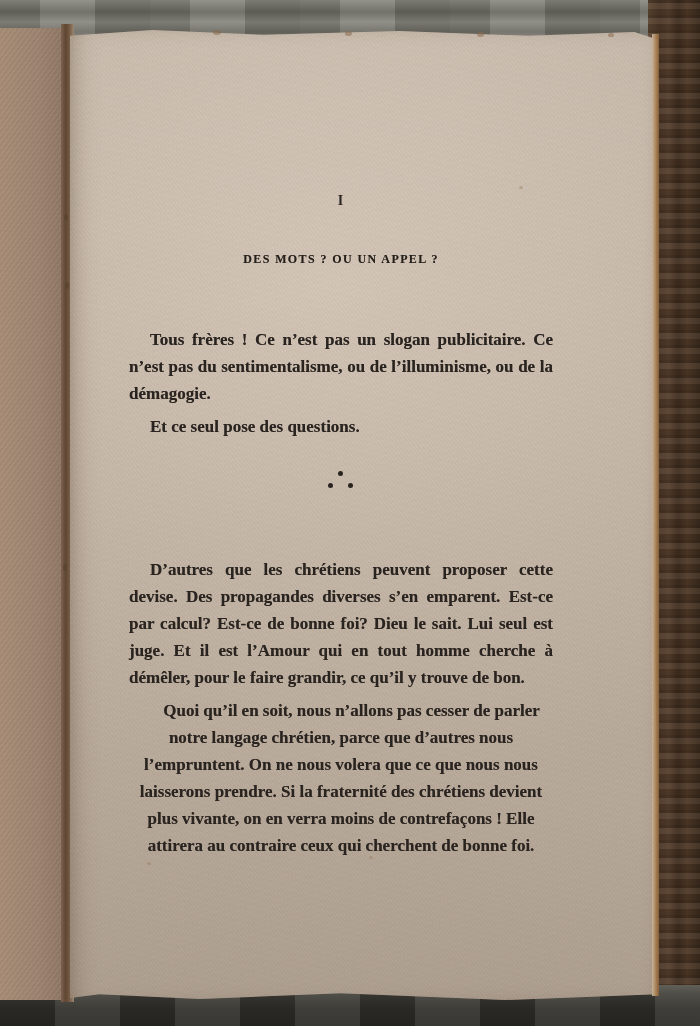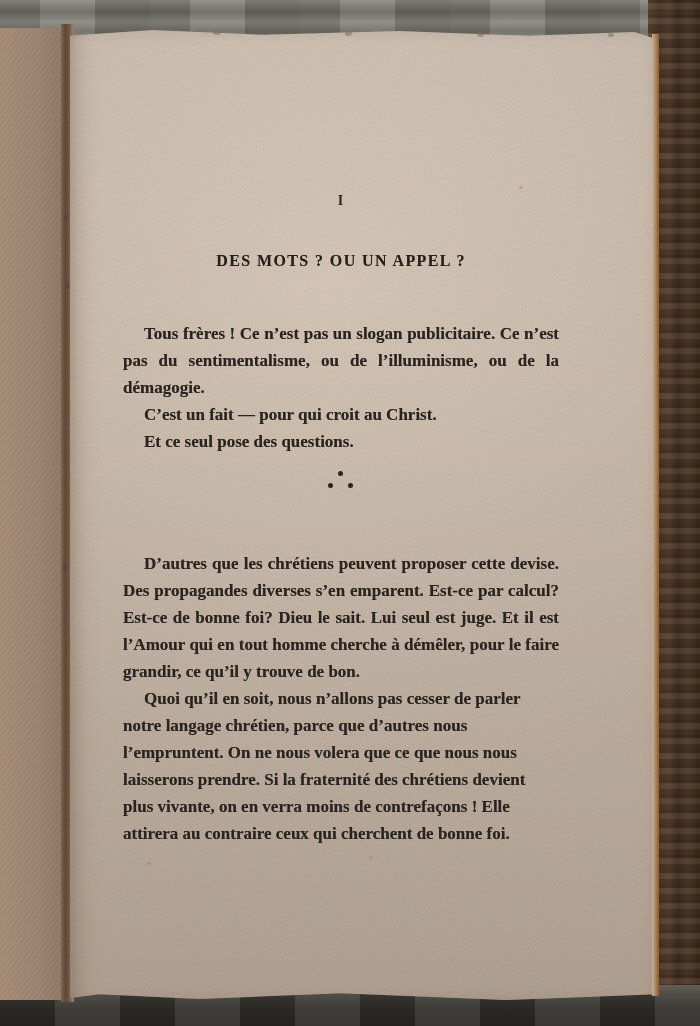--- a/index.html
+++ b/index.html
@@ -178,40 +178,40 @@
     font-size: 14px;
     font-weight: bold;
     letter-spacing: 1px;
     color: #2e2823;
   }
 
   .chapter-title {
     position: absolute;
     top: 252px; left: 0; width: 436px;
     text-align: center;
-    font-size: 16px;
+    font-size: 12px;
     font-weight: bold;
     letter-spacing: 1.4px;
     color: #241f1a;
     text-shadow: 0 0 0.6px rgba(40,32,26,0.45);
   }
 
   .body-text {
     position: absolute;
     top: 320px; left: 0; width: 436px;
     font-size: 17px;
     line-height: 27px;
     text-align: justify;
     text-justify: inter-word;
     font-weight: bold;
     color: #2a2420;
     text-shadow: 0 0 0.55px rgba(38,30,24,0.5);
   }
-  .body-text p { text-indent: 21px; margin: 0; }
-  .body-text p:last-child { text-align: left; }
+  .body-text p { text-indent: 21px; margin: 6px; }
+  .body-text p:last-child { text-align: center; }
 
   .para-group-1 p:nth-child(2),
   .para-group-1 p:nth-child(3) { text-align: left; }
 
   
   .asterism {
     position: absolute;
     top: 466px; left: 0; width: 436px;
     height: 34px;
   }
@@ -257,21 +257,20 @@
   <div class="speck" style="left:369px; top:856px; width:4px; height:3px; opacity:0.3;"></div>
 
   <div class="textblock">
 
     <div class="chapter-number">I</div>
 
     <h1 class="chapter-title">DES MOTS ? OU UN APPEL ?</h1>
 
     <div class="body-text para-group-1">
       <p>Tous frères ! Ce n’est pas un slogan publicitaire. Ce n’est pas du sentimentalisme, ou de l’illuminisme, ou de la démagogie.</p>
-      <p>C’est un fait — pour qui croit au Christ.</p>
       <p>Et ce seul pose des questions.</p>
     </div>
 
     <div class="asterism">
       <span class="dot top"></span>
       <span class="dot bl"></span>
       <span class="dot br"></span>
     </div>
 
     <div class="body-text block-2">

